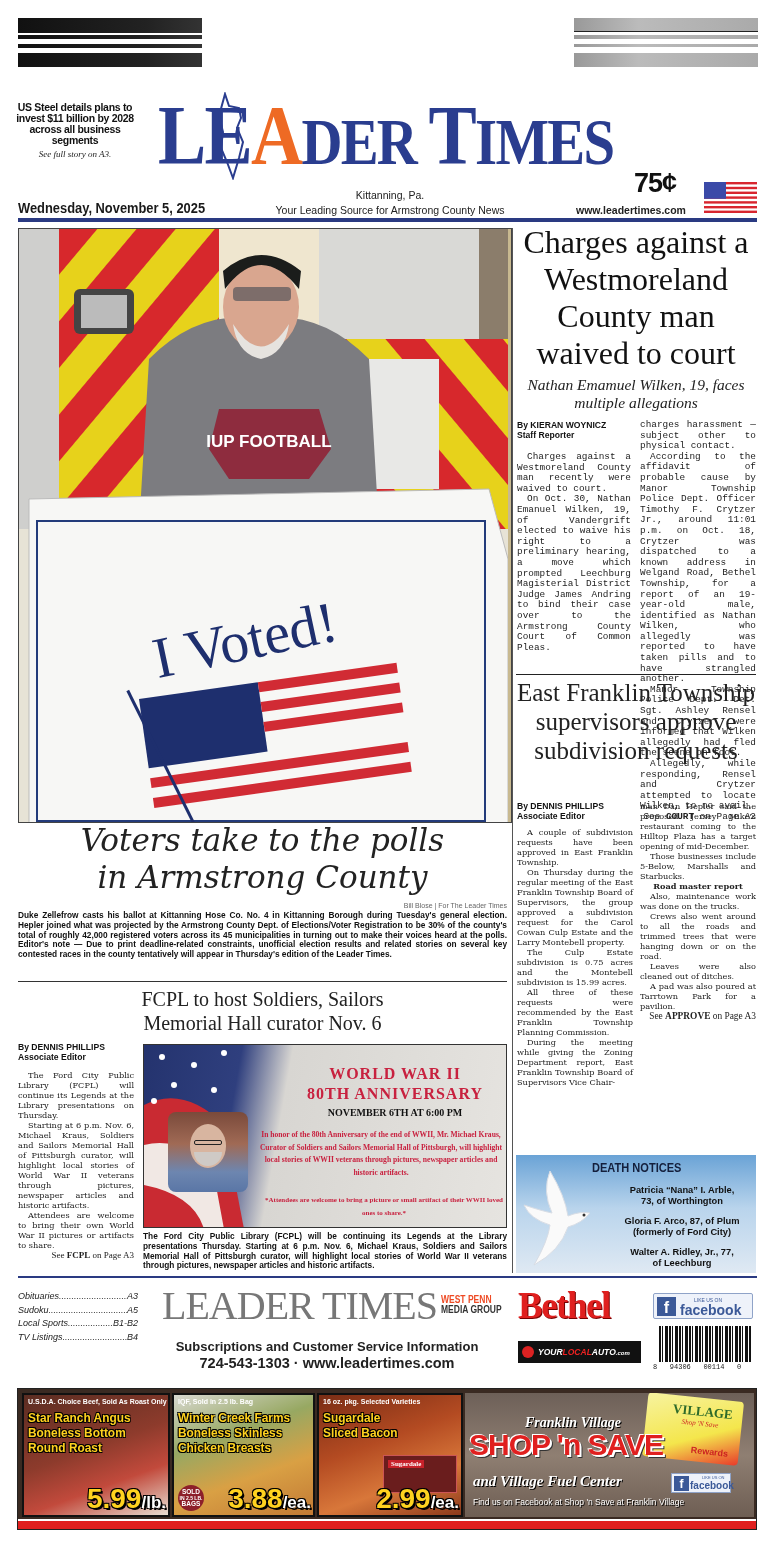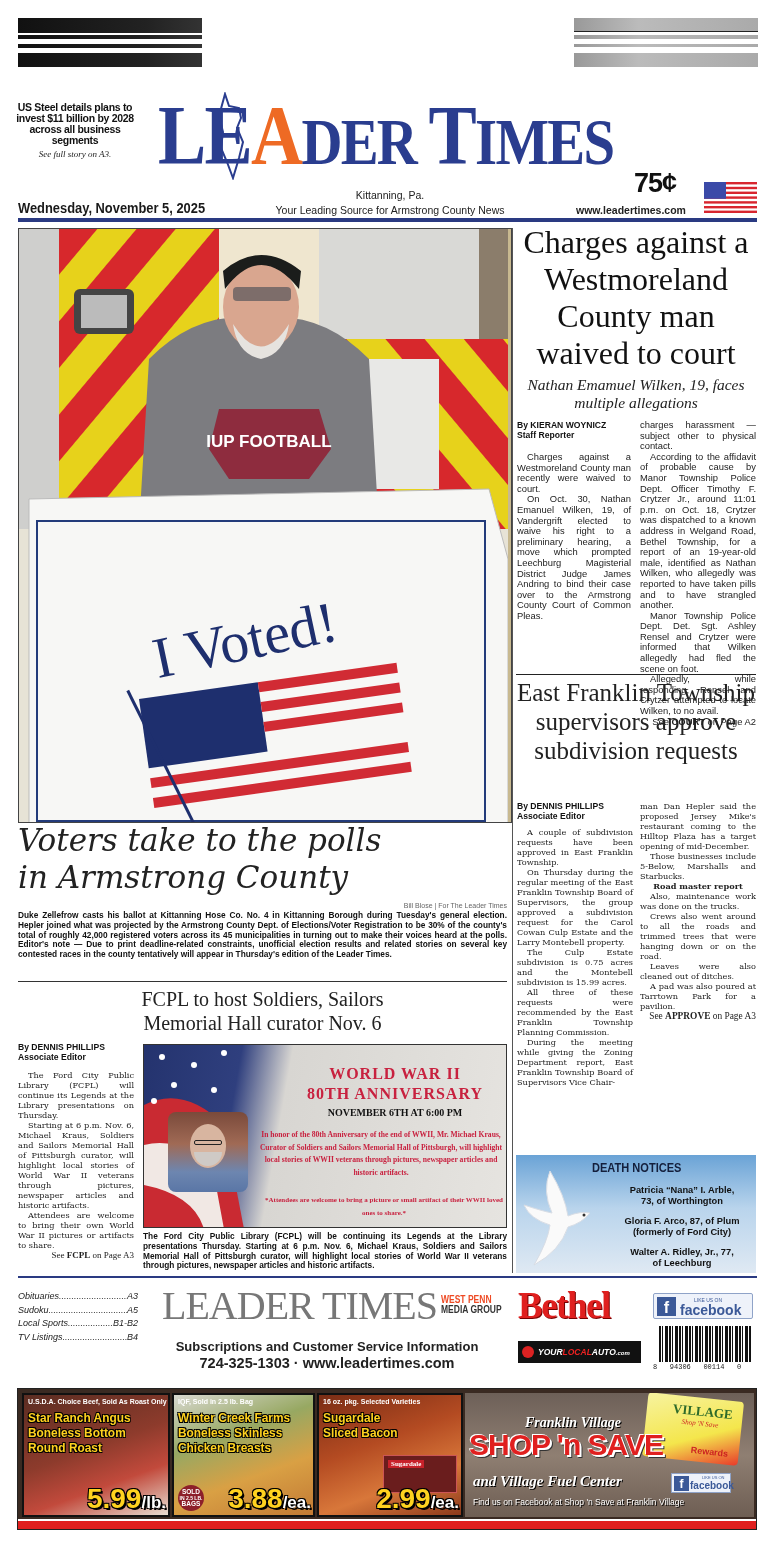--- a/index.html
+++ b/index.html
@@ -30,21 +30,21 @@
   .website { left: 576px; top: 204px; font-family: "Liberation Sans", sans-serif; font-size: 10.5px; font-weight: 700; color: #222; }
   .rule-blue { position: absolute; height: 5px; background: #2a3a82; }
   .rule-thin { position: absolute; height: 1.5px; background: #2a3a82; }
 
   
   .photo { left: 18px; top: 228px; width: 494px; height: 595px; border: 1px solid #444; overflow: hidden; background: #c8b990; }
 
   .headline-it { font-family: "DejaVu Serif", serif; font-style: italic; }
 
   
-  .body { font-family: Liberation Sans, sans-serif; font-size: 9.4px; line-height: 10.6px; text-align: justify; color: #222; }
+  .body { font-family: Liberation Mono, monospace; font-size: 9.4px; line-height: 10.6px; text-align: justify; color: #222; }
   .body p { text-indent: 10px; }
   .byline { font-family: "Liberation Sans", sans-serif; font-weight: 700; font-size: 8.6px; line-height: 10px; color: #111; }
   .col { position: absolute; }
   .see { text-align: right; }
   .see b { font-weight: 700; }
   .caption { font-family: "Liberation Sans", sans-serif; font-weight: 700; font-size: 8.3px; line-height: 9.8px; color: #111; text-align: justify; }
 
   
   .dn { left: 516px; top: 1155px; width: 240px; height: 118px; background: linear-gradient(180deg, #6aa3d6 0%, #b9d4ec 45%, #dfe9f3 100%); overflow: hidden; }
   .dn-title { font-family: "Liberation Sans", sans-serif; font-weight: 700; font-size: 13px; color: #141f3c; position: absolute; left: 76px; top: 5px; transform: scaleX(0.85); transform-origin: left; }
@@ -160,21 +160,21 @@
       <rect x="120" y="0" width="140" height="10" fill="#d12b34"></rect>
       <rect x="120" y="20" width="140" height="10" fill="#d12b34"></rect>
       <rect x="120" y="40" width="140" height="10" fill="#d12b34"></rect>
       <rect x="0" y="80" width="260" height="10" fill="#d12b34"></rect>
       <rect x="0" y="100" width="260" height="10" fill="#d12b34"></rect>
       <line x1="-10" y1="-10" x2="40" y2="140" stroke="#1e2f6e" stroke-width="3"></line>
     </g>
   </svg>
 </div>
 
-<div class="abs headline-it" style="left:18px;top:822px;width:489px;text-align:left;font-size:31px;line-height:37px;color:#222;">
+<div class="abs headline-it" style="left:18px;top:822px;width:489px;text-align:center;font-size:31px;line-height:37px;color:#222;">
   <div>Voters take to the polls</div>
   <div>in Armstrong County</div>
 </div>
 <div class="abs sans" style="left:18px;top:902px;width:489px;text-align:right;font-size:7px;color:#666;">Bill Blose | For The Leader Times</div>
 <div class="abs caption" style="left:18px;top:911px;width:489px;">Duke Zellefrow casts his ballot at Kittanning Hose Co. No. 4 in Kittanning Borough during Tuesday's general election. Hepler joined what was projected by the Armstrong County Dept. of Elections/Voter Registration to be 30% of the county's total of roughly 42,000 registered voters across its 45 municipalities in turning out to make their voices heard at the polls. Editor's note — Due to print deadline-related constraints, unofficial election results and related stories on several key contested races in the county tentatively will appear in Thursday's edition of the Leader Times.</div>
 
 <div class="rule-thin" style="left:18px;top:981px;width:489px;height:1px;background:#333;"></div>
 
 <div class="abs" style="left:512px;top:228px;width:1px;height:1045px;background:#555;"></div>
 
@@ -322,21 +322,21 @@
     </div>
 </div>
 
 <div class="abs serif" style="left:162px;top:1284px;font-size:40px;line-height:44px;color:#777;letter-spacing:-1px;">LEADER TIMES</div>
 <div class="abs sans" style="left:441px;top:1295px;font-weight:900;font-size:10px;line-height:10px;color:#ee4a24;transform:scaleX(0.85);transform-origin:left;">
   <div>WEST PENN</div>
   <div style="color:#333;">MEDIA GROUP</div>
 </div>
 <div class="abs sans" style="left:162px;top:1338px;width:330px;text-align:center;font-weight:700;font-size:13px;line-height:17px;color:#222;">
   <div>Subscriptions and Customer Service Information</div>
-  <div style="font-size:14.5px;">724-325-1303 · www.leadertimes.com</div>
+  <div style="font-size:14.5px;">724-543-1303 · www.leadertimes.com</div>
 </div>
 
 <div class="abs serif" style="left:518px;top:1286px;font-weight:900;font-size:37px;line-height:40px;color:#e0201f;letter-spacing:-1.5px;text-shadow:1px 1px 0 #700;">Bethel</div>
 <div class="abs" style="left:653px;top:1293px;width:100px;height:26px;border:1px solid #8fa3c8;background:#eef2fa;border-radius:2px;">
   <div class="abs" style="left:3px;top:3px;width:19px;height:19px;background:#3b5998;color:#fff;font-family:'Liberation Sans',sans-serif;font-weight:700;font-size:16px;text-align:center;line-height:21px;">f</div>
   <div class="abs sans" style="left:40px;top:3px;font-size:5px;color:#3b5998;">LIKE US ON</div>
   <div class="abs sans" style="left:26px;top:8px;font-weight:700;font-size:14px;color:#3b5998;">facebook</div>
 </div>
 <div class="abs sans" style="left:518px;top:1341px;width:123px;height:22px;background:#111;color:#fff;font-weight:900;font-style:italic;font-size:8.5px;line-height:22px;padding-left:20px;">
   <span style="position:absolute;left:4px;top:5px;width:12px;height:12px;border-radius:50%;background:#d22;"></span>

